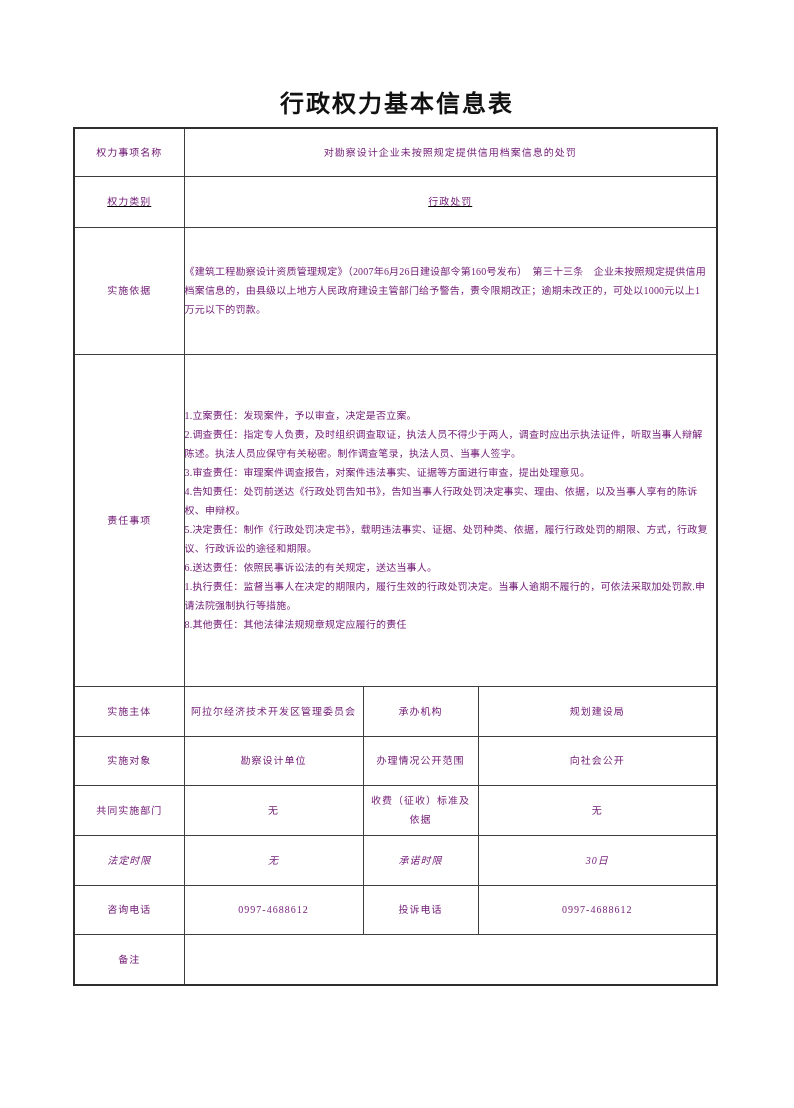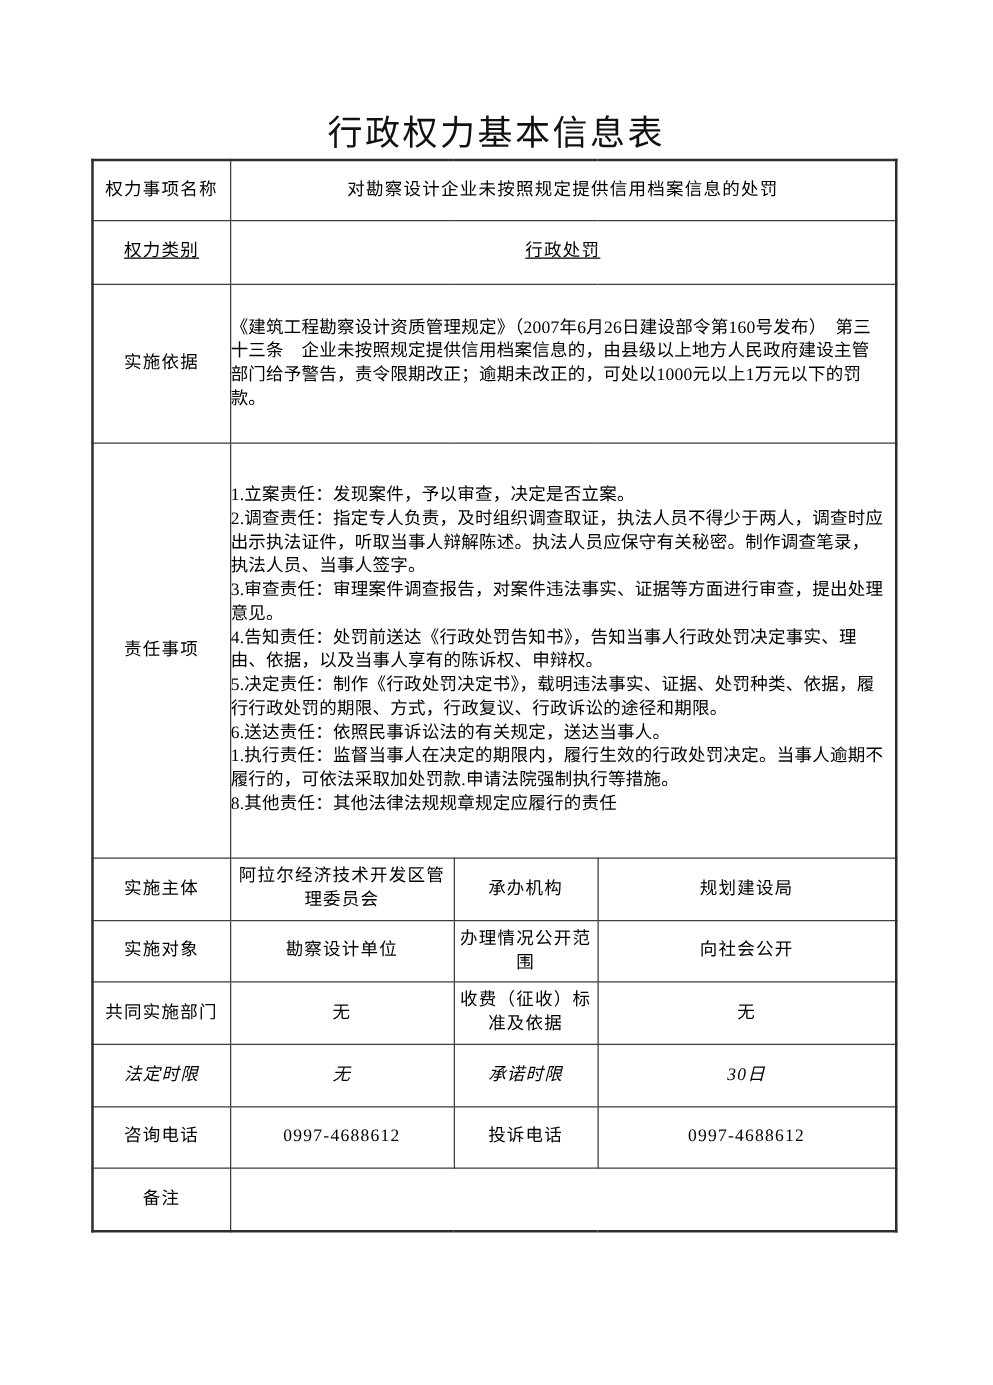--- a/index.html
+++ b/index.html
@@ -16,43 +16,43 @@
     font-family: "Liberation Serif", "DejaVu Serif", serif;
     overflow: hidden;
   }
   .doc-title {
     position: absolute;
     top: 84px;
     left: 0;
     width: 100%;
     margin: 0;
     text-align: center;
-    font-size: 28px;
-    font-weight: 400;
+    font-size: 24px;
+    font-weight: 700;
     letter-spacing: 2px;
     color: #111111;
   }
   table.info-table {
     position: absolute;
     left: 73px;
     top: 127px;
     width: 643px;
     border-collapse: collapse;
     table-layout: fixed;
     border: 2px solid #2e2e2e;
   }
   table.info-table td {
     border: 1px solid #3d3d3d;
-    font-size: 14px;
+    font-size: 10px;
     line-height: 19px;
     letter-spacing: 1px;
     text-align: center;
     vertical-align: middle;
     padding: 2px 4px;
-    color: #000000;
+    color: #701a75;
     overflow: hidden;
     word-break: break-all;
   }
   table.info-table td.text-left {
     text-align: left;
     letter-spacing: 0.2px;
     padding: 4px 8px 4px 0;
   }
   .duty-line { margin: 0; }
   tr.r1  { height: 48px; }

